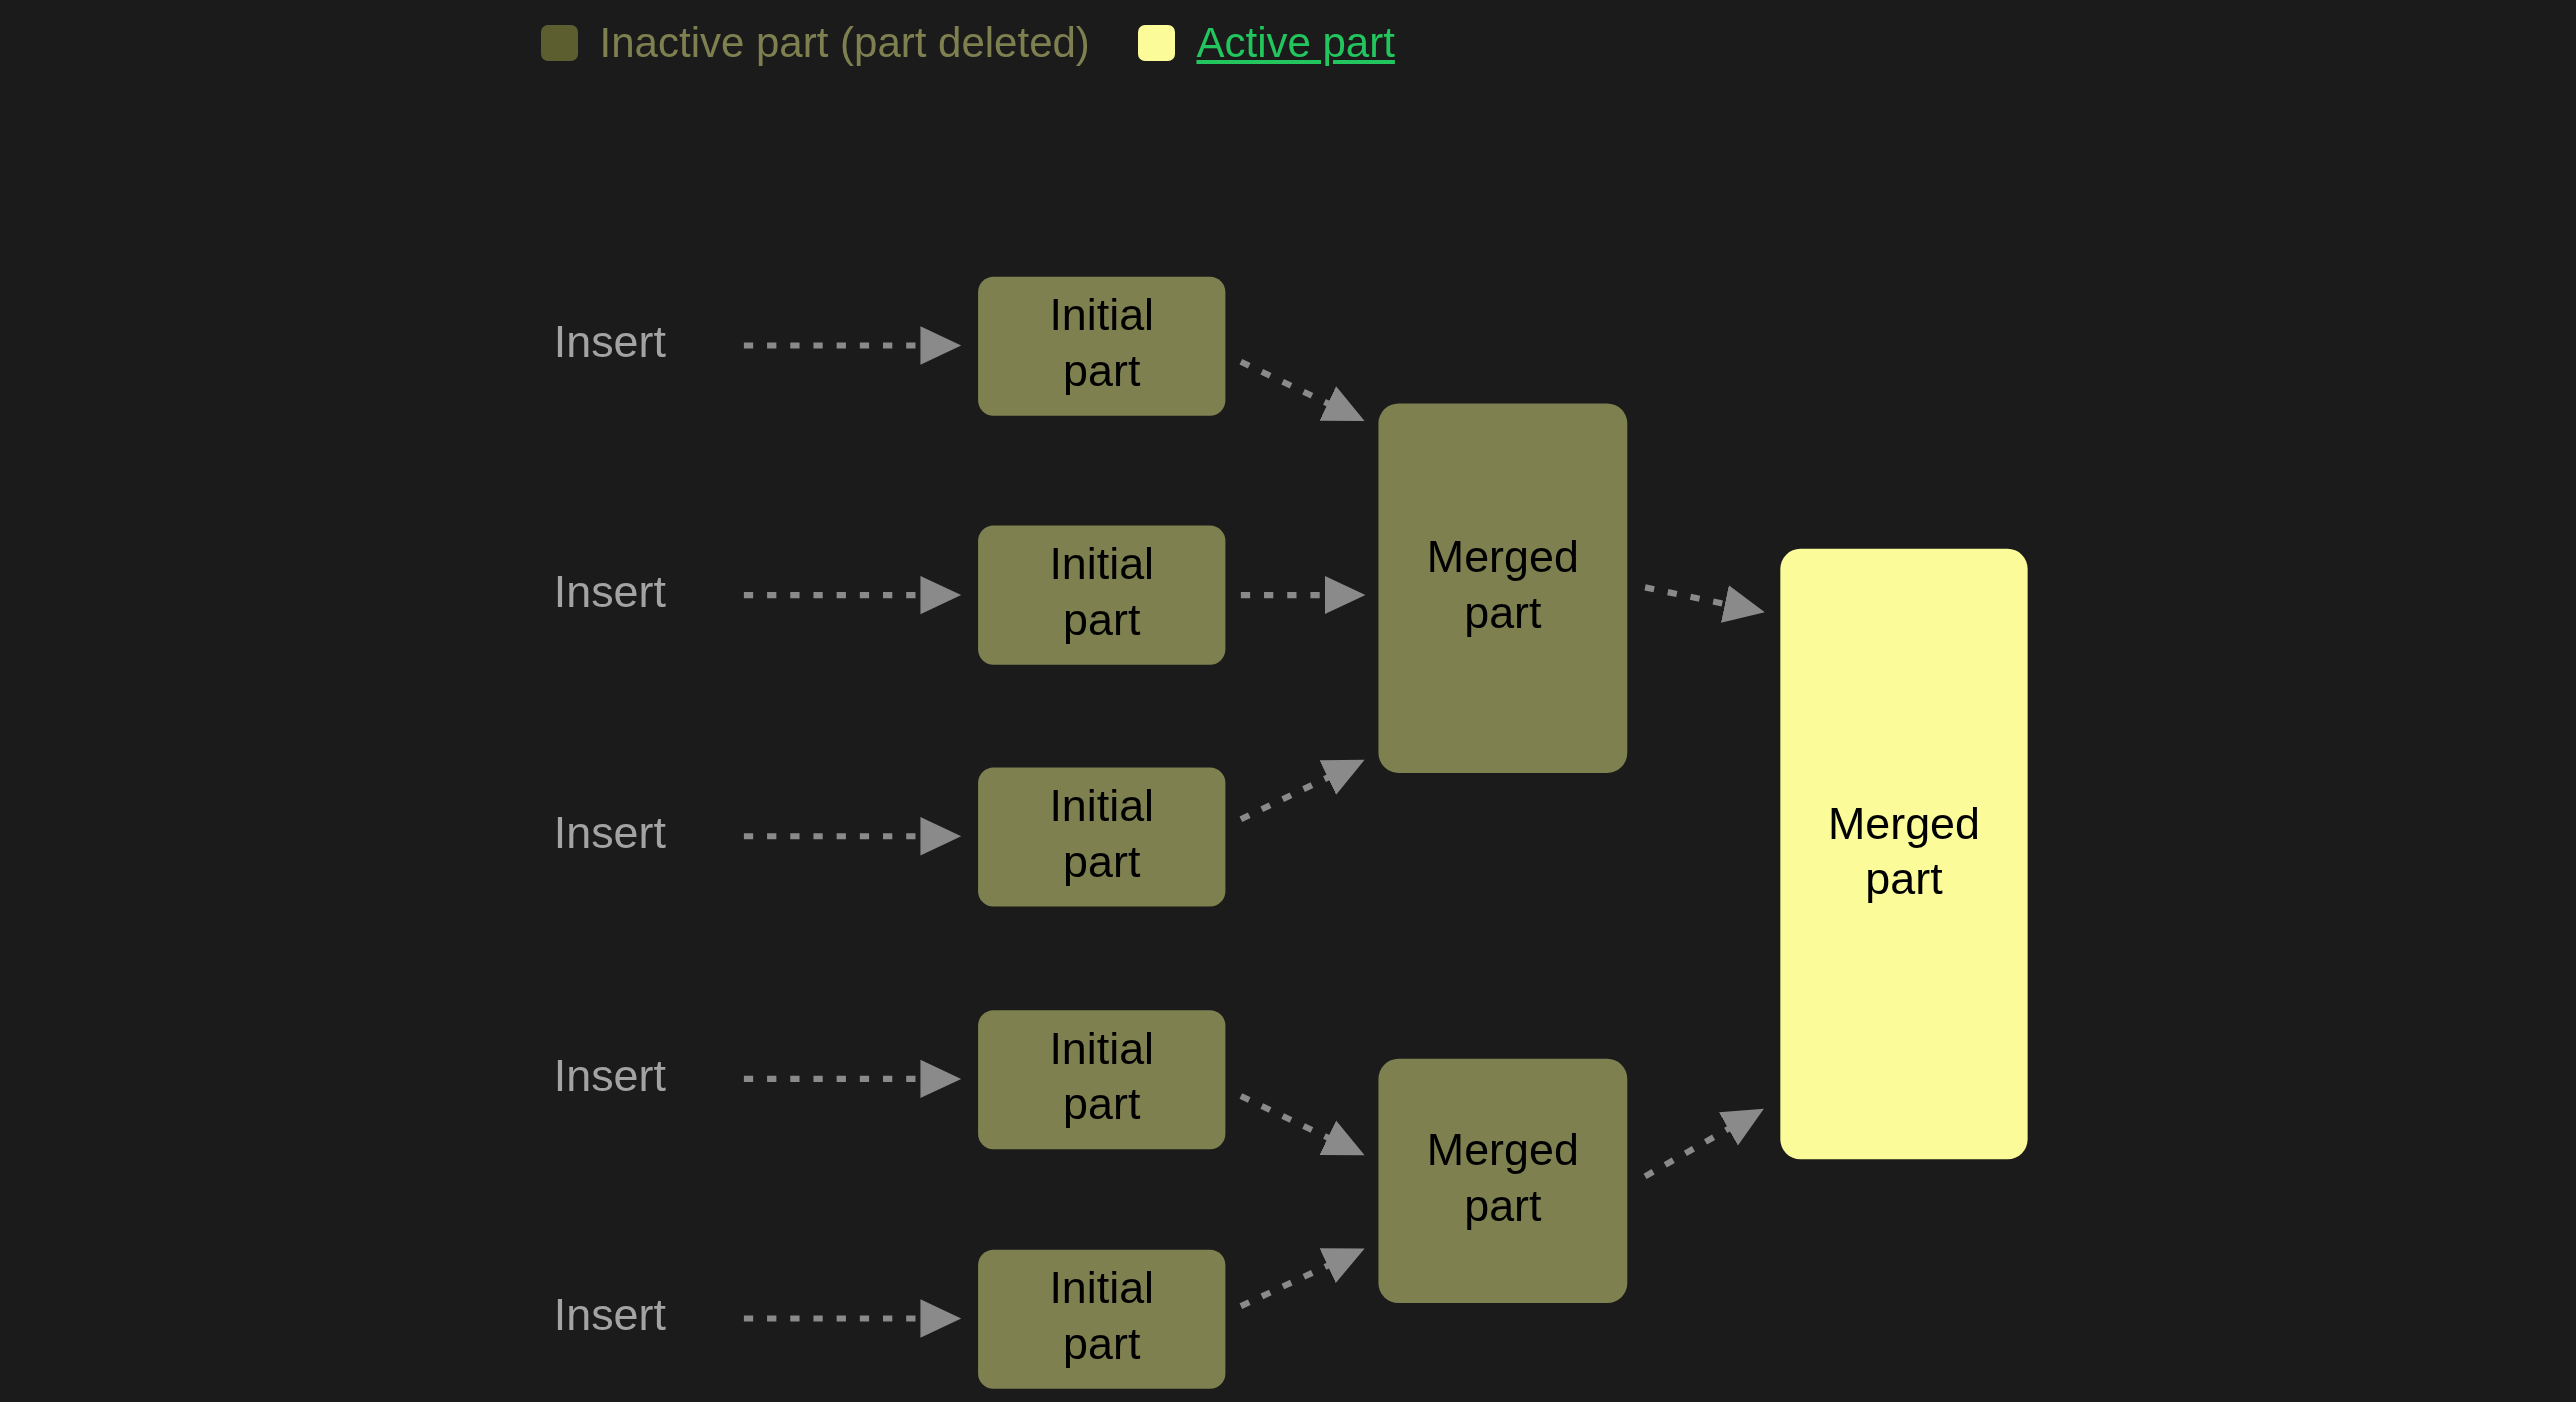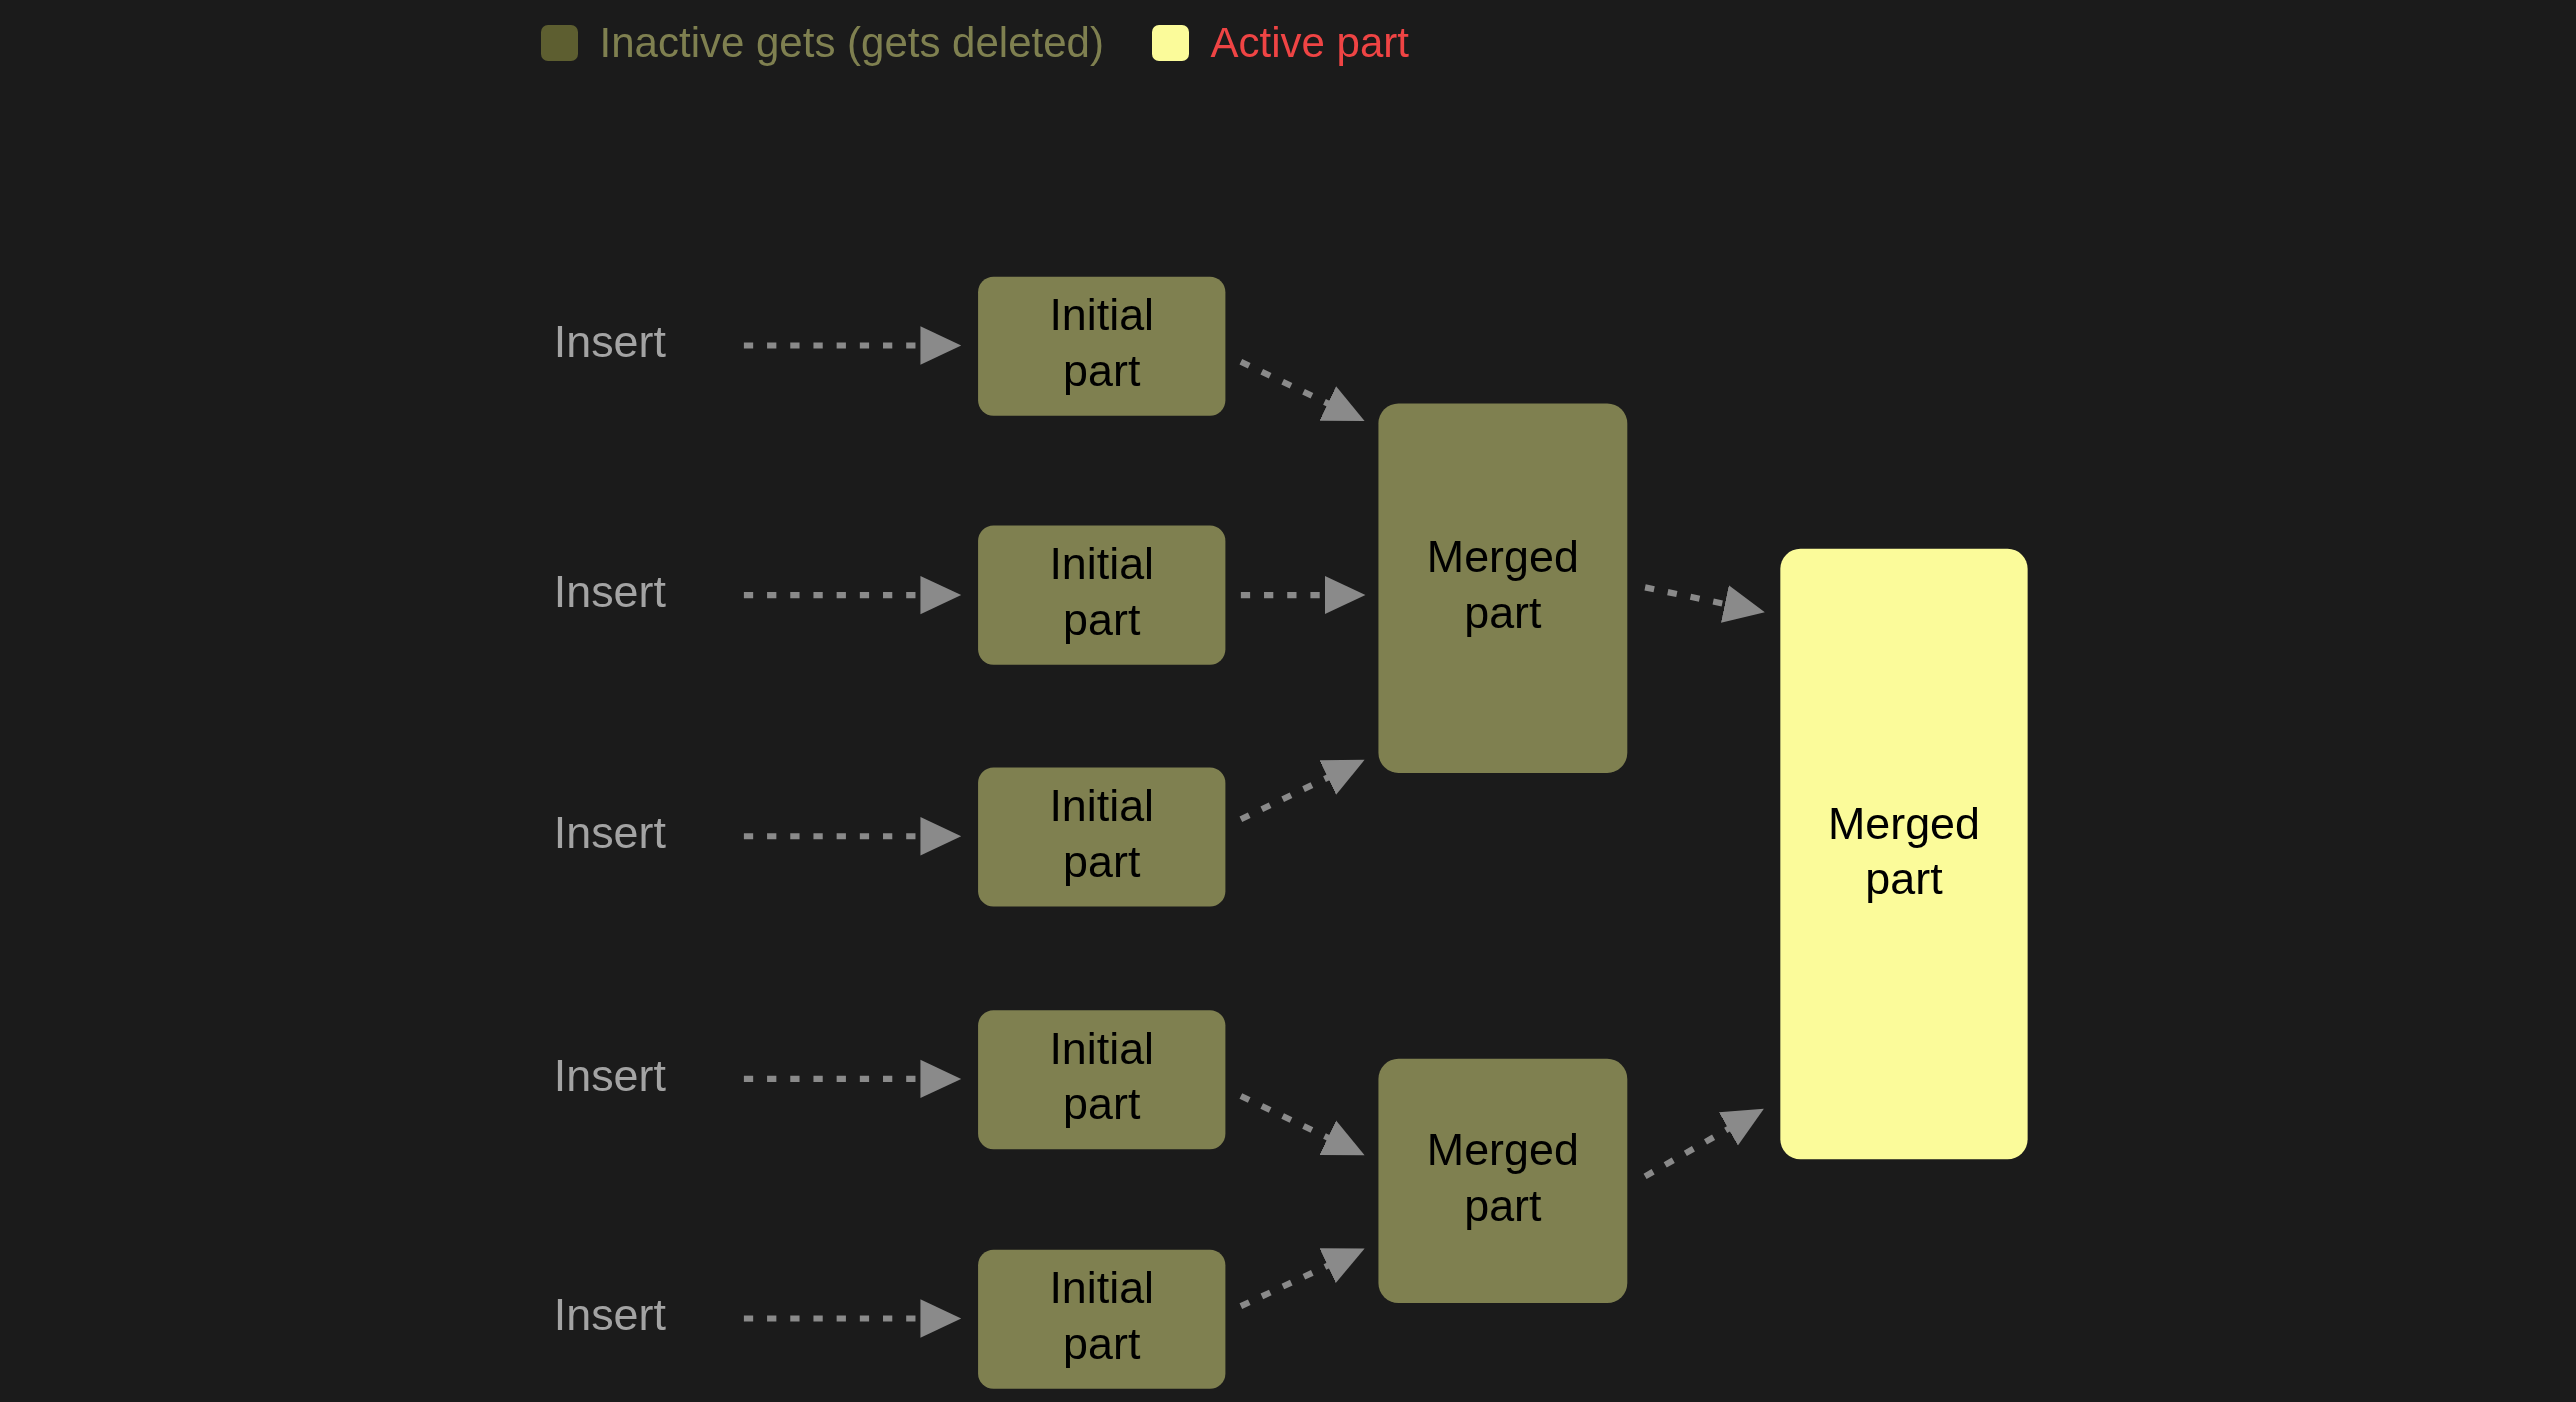--- a/index.html
+++ b/index.html
@@ -40,21 +40,21 @@
     border-radius: 7px;
     flex: 0 0 auto;
   }
   .legend-label {
     margin-left: 21.6px;
     font-size: 42px;
     line-height: 1;
     white-space: nowrap;
   }
   .legend-label.inactive { color: #7f8050; }
-  .legend-label.active   { color: #ef4444; }
+  .legend-label.active   { color: #22c55e; text-decoration: underline; }
 
   
   #diagram {
     position: absolute;
     left: 0;
     top: 0;
     width: 2576px;
     height: 1402px;
   }
 
@@ -81,21 +81,21 @@
   }
 </style>
 </head>
 <body>
 
 <div id="stage">
 
   <div class="legend">
     <div class="legend-entry">
       <span class="swatch" style="background:#5d5e30"></span>
-      <span class="legend-label inactive">Inactive gets (gets deleted)</span>
+      <span class="legend-label inactive">Inactive part (part deleted)</span>
     </div>
     <div class="legend-entry">
       <span class="swatch" style="background:#fbfb9a"></span>
       <span class="legend-label active">Active part</span>
     </div>
   </div>
 
   <svg id="diagram" viewBox="0 0 3332 1814">
     <defs>
       <marker id="arrowhead" markerWidth="7" markerHeight="7" refX="5.2" refY="3.5" orient="auto" markerUnits="strokeWidth">

